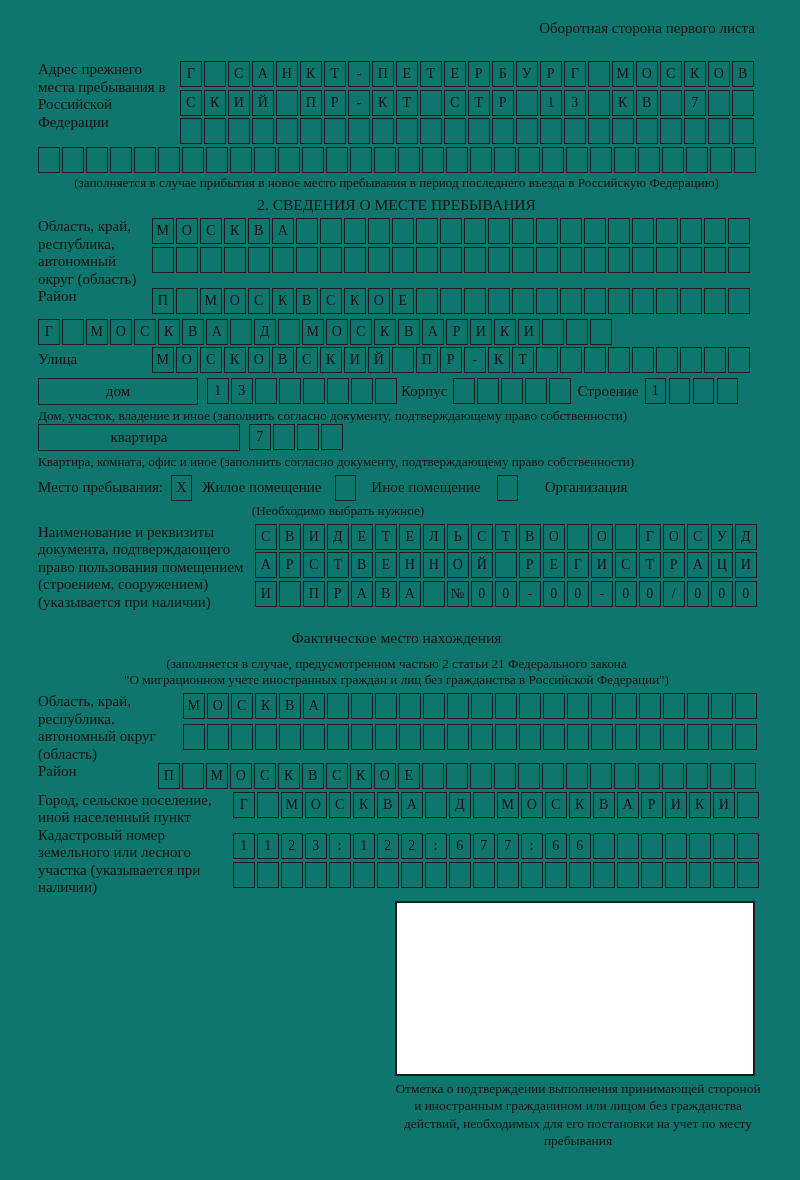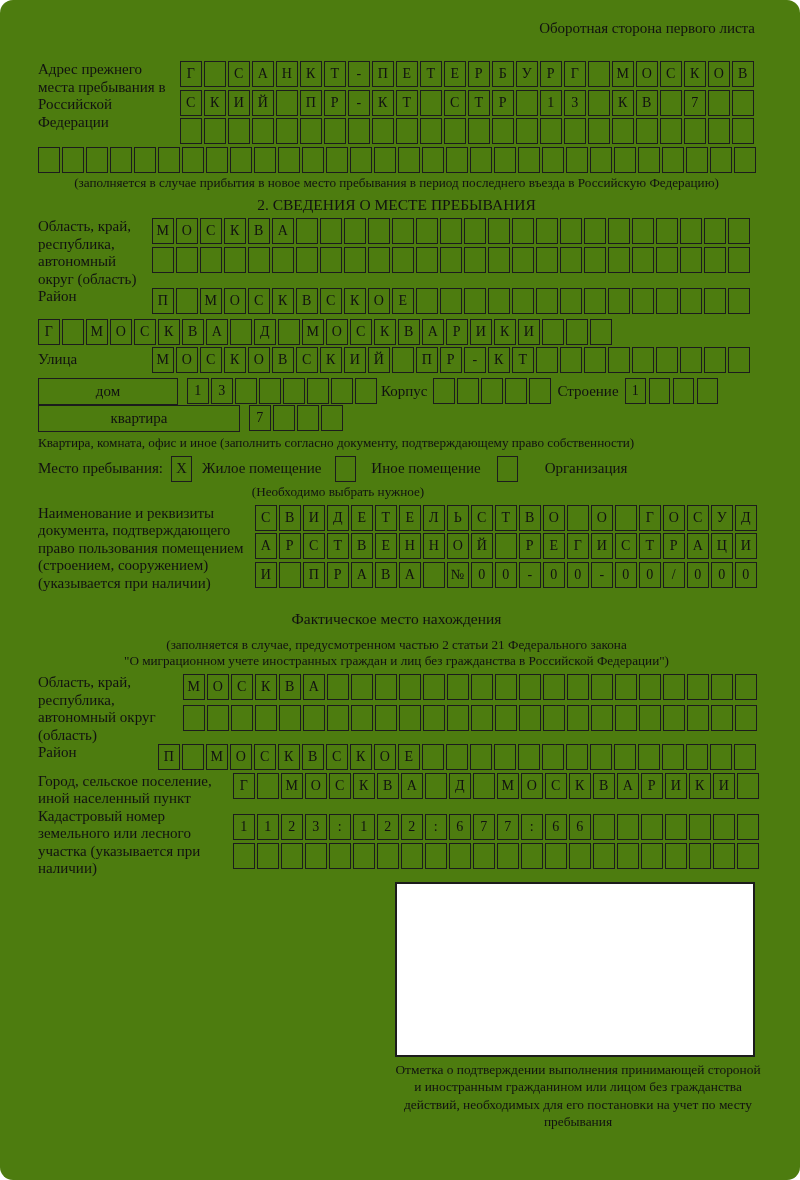--- a/index.html
+++ b/index.html
@@ -1,19 +1,19 @@
 <!DOCTYPE html>
 <html><head>
 <meta charset="utf-8">
 <style>
   html,body{margin:0;padding:0;background:#fff;}
   .page{
-    width:800px;height:1180px;box-sizing:border-box;background:#4d7c0f;color:#111;
+    width:800px;height:1180px;box-sizing:border-box;background:#0f766e;color:#111;
     font-family:"Liberation Serif","DejaVu Serif",serif;
-    padding:20px 45px 0 38px;position:relative;overflow:hidden;border-radius:13px;
+    padding:20px 45px 0 38px;position:relative;overflow:hidden;
   }
   .hdr-note{text-align:right;font-size:15px;}
   .field{display:flex;align-items:flex-start;}
   .field.vcenter{align-items:center;}
   .flabel{font-size:15px;line-height:17.5px;flex:none;box-sizing:border-box;padding-right:6px;}
   .w142{width:142px}.w114{width:114px}.w139{width:139px}.w217{width:217px}
   .w145{width:145px}.w120{width:120px}.w195{width:195px}
   .rows{display:flex;flex-direction:column;}
   .grid{display:flex;margin-bottom:2.5px;}
   .cell{
@@ -310,21 +310,21 @@
         <span class="cell"></span>
         <span class="cell"></span>
         <span class="cell"></span>
         <span class="cell"></span>
         <span class="cell"></span>
         <span class="cell"></span>
       </div>
   </div>
 
   <div style="display:flex;margin-top:2px;">
-    <div class="wide-box" style="width:140px;text-align:right;">дом</div>
+    <div class="wide-box" style="width:160px;text-align:right;">дом</div>
     <div class="grid" style="margin-left:9px;margin-bottom:0;">
         <span class="cell">1</span>
         <span class="cell">3</span>
         <span class="cell"></span>
         <span class="cell"></span>
         <span class="cell"></span>
         <span class="cell"></span>
         <span class="cell"></span>
         <span class="cell"></span>
       </div>
@@ -337,20 +337,21 @@
         <span class="cell"></span>
       </div>
     <div class="inline-lbl" style="margin-left:4px;margin-right:6px;">Строение</div>
     <div class="grid" style="margin-bottom:0;">
         <span class="cell">1</span>
         <span class="cell"></span>
         <span class="cell"></span>
         <span class="cell"></span>
       </div>
   </div>
+  <div class="caption" style="margin-top:3px;">Дом, участок, владение и иное (заполнить согласно документу, подтверждающему право собственности)</div>
 
   <div style="display:flex;">
     <div class="wide-box" style="width:202px;">квартира</div>
     <div class="grid" style="margin-left:9px;margin-bottom:0;">
         <span class="cell">7</span>
         <span class="cell"></span>
         <span class="cell"></span>
         <span class="cell"></span>
       </div>
   </div>

